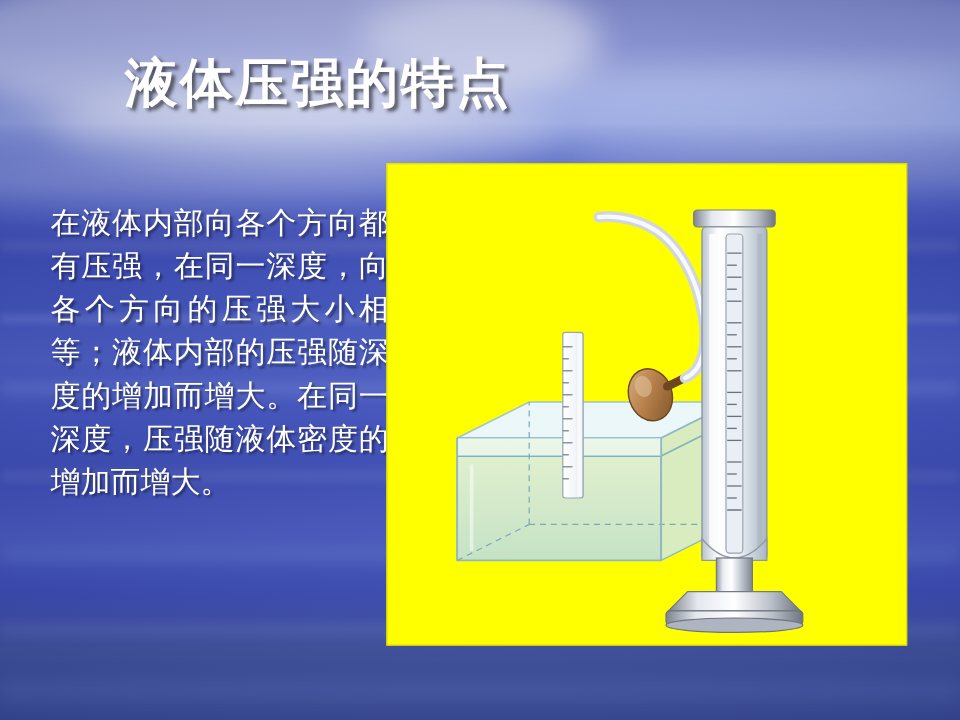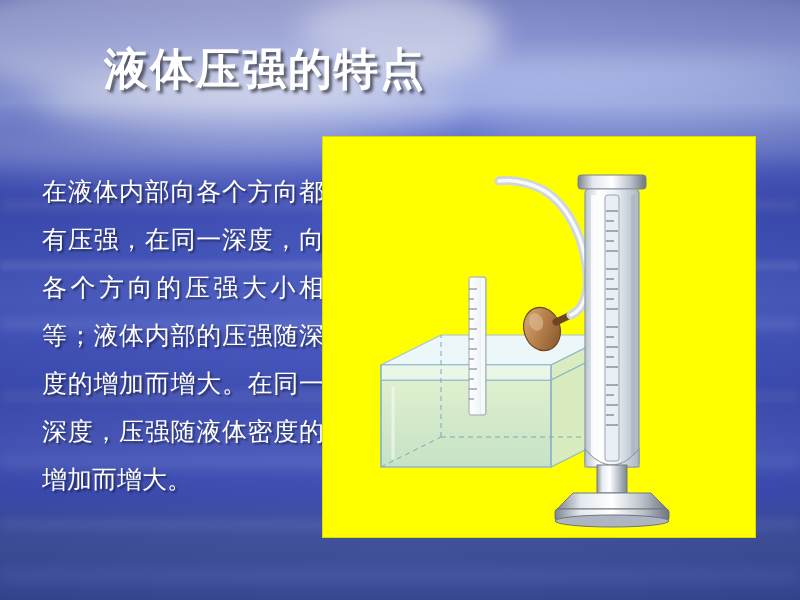--- a/index.html
+++ b/index.html
@@ -82,21 +82,21 @@
     white-space: nowrap;
   }
 
   .body-text {
     position: absolute;
     left: 42px;
     top: 168px;
     width: 282px;
     font-family: "DejaVu Sans", sans-serif;
     font-size: 25px;
-    line-height: 48px;
+    line-height: 36px;
     color: #ffffff;
     text-align: justify;
     text-justify: inter-character;
     text-shadow: 2px 2px 2px rgba(0,0,0,0.45);
     text-indent: 0;
   }
 
   .figure {
     position: absolute;
     left: 322px;

